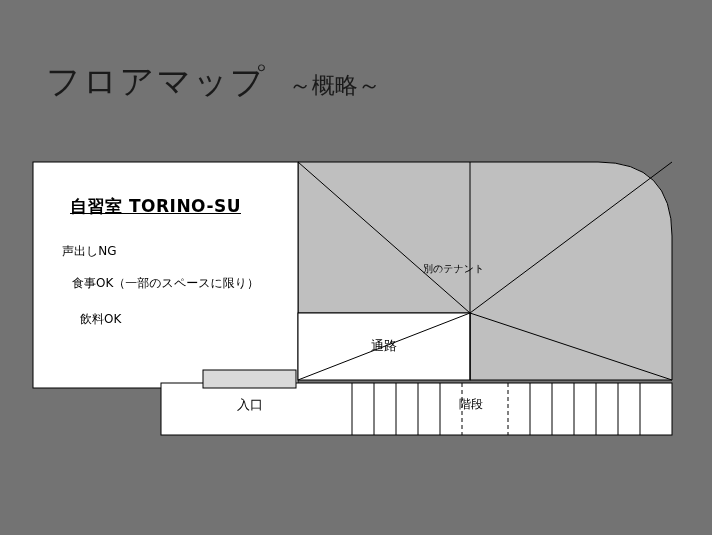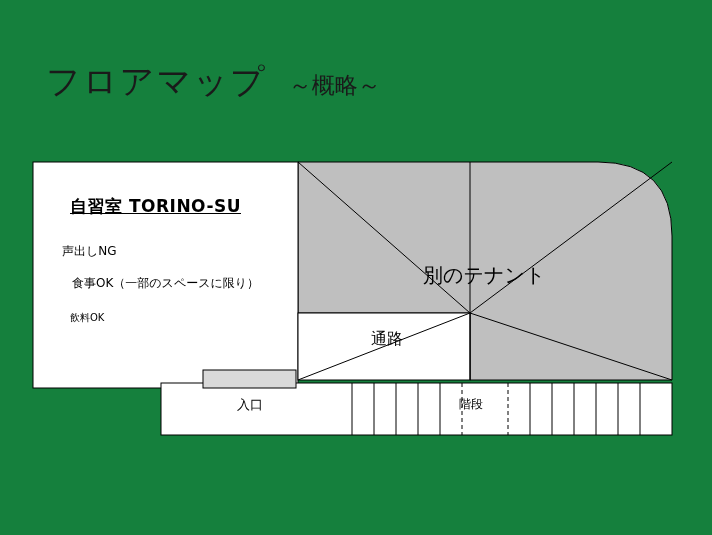--- a/index.html
+++ b/index.html
@@ -11,21 +11,21 @@
     width: 712px;
     height: 535px;
     font-family: "Liberation Sans", sans-serif;
     color: #000000;
     overflow: hidden;
   }
   #slide {
     position: relative;
     width: 712px;
     height: 535px;
-    background: #15803d;
+    background: #737373;
   }
 
   
   #title-block {
     position: absolute;
     left: 46px;
     top: 30px;
     display: flex;
     align-items: baseline;
     white-space: nowrap;
@@ -72,33 +72,33 @@
     left: 62px;
     top: 243px;
     font-size: 12px;
   }
   #room-note-2 {
     left: 72px;
     top: 275px;
     font-size: 12px;
   }
   #room-note-3 {
-    left: 70px;
+    left: 80px;
     top: 311px;
-    font-size: 10px;
+    font-size: 12px;
   }
   #tenant-label {
     left: 423px;
     top: 262px;
-    font-size: 20px;
+    font-size: 10px;
   }
   #corridor-label {
     left: 371px;
-    top: 329px;
-    font-size: 16px;
+    top: 337px;
+    font-size: 13px;
     text-align: right;
   }
   #entrance-label {
     left: 237px;
     top: 396px;
     font-size: 13px;
   }
   #stairs-label {
     left: 459px;
     top: 396px;

